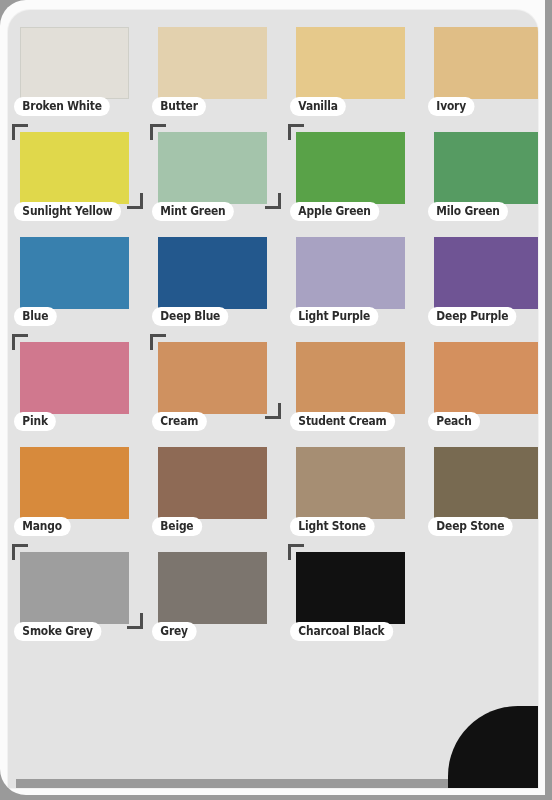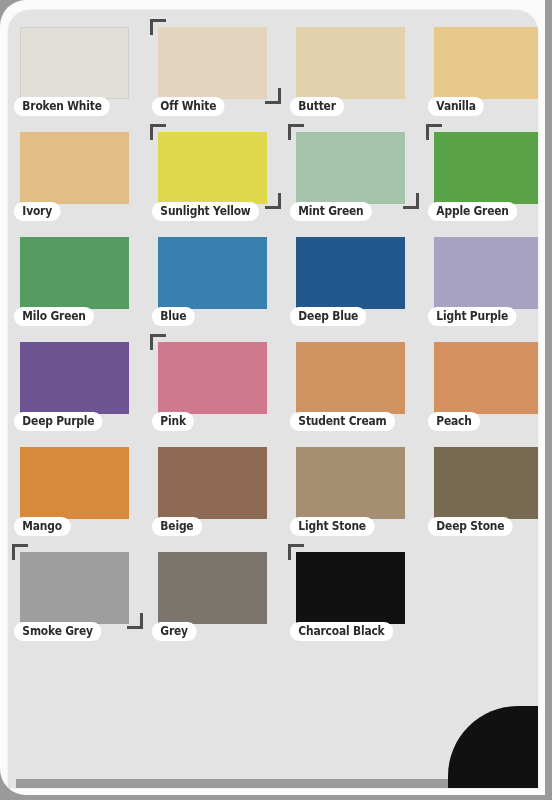--- a/index.html
+++ b/index.html
@@ -154,26 +154,20 @@
 <div class="bg-bar-bottom"></div>
 <div class="page-under"></div>
 
 <div class="card">
   <div class="grid" id="swatch-grid">
       <div class="cell">
         <div class="swatch bordered" style="background: rgb(226, 223, 216);"></div>
         <div class="label">Broken White</div>
       </div>
       <div class="cell">
-        <div class="swatch" style="background: rgb(227, 213, 189);"></div>
-        <div class="bracket tl"></div>
-        <div class="bracket br"></div>
-        <div class="label">Off White</div>
-      </div>
-      <div class="cell">
         <div class="swatch" style="background: rgb(227, 209, 174);"></div>
         <div class="label">Butter</div>
       </div>
       <div class="cell">
         <div class="swatch" style="background: rgb(230, 201, 139);"></div>
         <div class="label">Vanilla</div>
       </div>
       <div class="cell">
         <div class="swatch" style="background: rgb(224, 190, 134);"></div>
         <div class="label">Ivory</div>
@@ -212,20 +206,26 @@
         <div class="label">Light Purple</div>
       </div>
       <div class="cell">
         <div class="swatch" style="background: rgb(111, 84, 148);"></div>
         <div class="label">Deep Purple</div>
       </div>
       <div class="cell">
         <div class="swatch" style="background: rgb(208, 120, 142);"></div>
         <div class="bracket tl"></div>
         <div class="label">Pink</div>
+      </div>
+      <div class="cell">
+        <div class="swatch" style="background: rgb(207, 145, 96);"></div>
+        <div class="bracket tl"></div>
+        <div class="bracket br"></div>
+        <div class="label">Cream</div>
       </div>
       <div class="cell">
         <div class="swatch" style="background: rgb(206, 147, 96);"></div>
         <div class="label">Student Cream</div>
       </div>
       <div class="cell">
         <div class="swatch" style="background: rgb(212, 144, 94);"></div>
         <div class="label">Peach</div>
       </div>
       <div class="cell">

